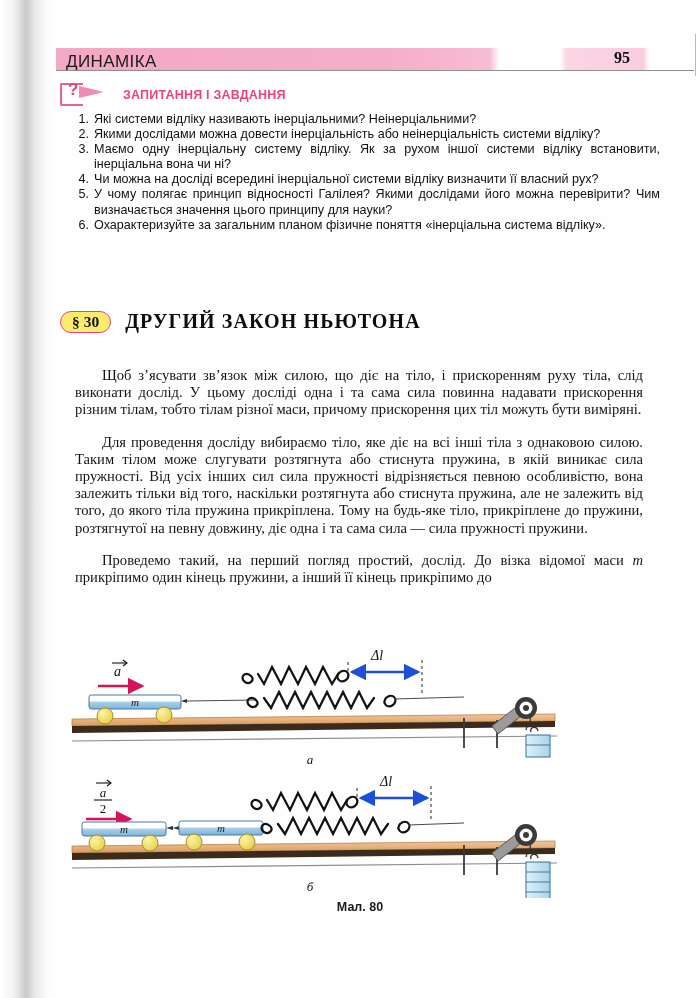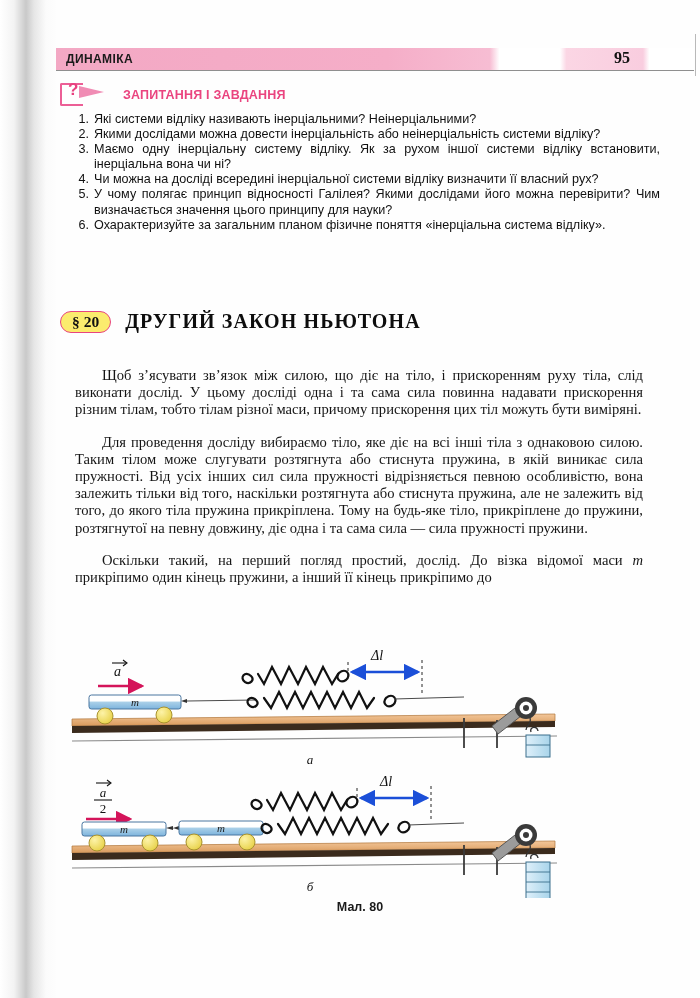--- a/index.html
+++ b/index.html
@@ -28,21 +28,21 @@
   .header{
     position:absolute;left:56px;top:48px;right:6px;height:22px;
   }
   .header .band{
     position:absolute;left:0;top:0;height:22px;width:100%;
     background:linear-gradient(to right,#f3a8c4 0%,#f5aec8 52%,#f7bdd3 68%,#ffffff 69.5%,#ffffff 79%,#fbd6e4 80%,#f9cddf 92%,#ffffff 93%,#ffffff 100%);
   }
   .header .chaptitle{
     position:absolute;left:10px;top:4px;
     font-family:"Liberation Sans", sans-serif;
-    font-weight:bold;font-size:12px;letter-spacing:.4px;color:#1a1a1a;
+    font-weight:normal;font-size:17px;letter-spacing:.4px;color:#1a1a1a;
   }
   .header .pageno{
     position:absolute;right:64px;top:1px;
     font-family:Liberation Serif, serif;
     font-weight:bold;font-size:16px;color:#111;text-align:right;
   }
   .header .rule{
     position:absolute;left:0;top:22px;width:100%;height:1px;background:#8f8f8f;
   }
   .rightedge{
@@ -150,28 +150,28 @@
       <span class="qnum">5.</span>
       <span class="qtext">У чому полягає принцип відносності Галілея? Якими дослідами його можна перевірити? Чим визначається значення цього принципу для науки?</span>
     </div>
     <div class="qitem">
       <span class="qnum">6.</span>
       <span class="qtext">Охарактеризуйте за загальним планом фізичне поняття «інерціальна система відліку».</span>
     </div>
   </div>
 
   <div class="sect">
-    <span class="sbadge">§ 20</span>
+    <span class="sbadge">§ 30</span>
     <span class="stitle">ДРУГИЙ ЗАКОН НЬЮТОНА</span>
   </div>
 
   <div class="body">
     <p>Щоб з’ясувати зв’язок між силою, що діє на тіло, і прискоренням руху тіла, слід виконати дослід. У цьому досліді одна і та сама сила повинна надавати прискорення різним тілам, тобто тілам різної маси, причому прискорення цих тіл можуть бути виміряні.</p>
     <p>Для проведення досліду вибираємо тіло, яке діє на всі інші тіла з однаковою силою. Таким тілом може слугувати розтягнута або стиснута пружина, в якій виникає сила пружності. Від усіх інших сил сила пружності відрізняється певною особливістю, вона залежить тільки від того, наскільки розтягнута або стиснута пружина, але не залежить від того, до якого тіла пружина прикріплена. Тому на будь-яке тіло, прикріплене до пружини, розтягнутої на певну довжину, діє одна і та сама сила — сила пружності пружини.</p>
-    <p><span>Оскільки такий, на перший погляд простий, дослід. До візка відомої маси </span><span class="it">m</span><span> прикріпимо один кінець пружини, а інший її кінець прикріпимо до</span></p>
+    <p><span>Проведемо такий, на перший погляд простий, дослід. До візка відомої маси </span><span class="it">m</span><span> прикріпимо один кінець пружини, а інший її кінець прикріпимо до</span></p>
   </div>
 
   <div class="figure">
     <svg width="600" height="250" viewBox="0 0 600 250">
       <defs>
         <linearGradient id="cartgrad" x1="0" y1="0" x2="0" y2="1">
           <stop offset="0%" stop-color="#ffffff"></stop>
           <stop offset="42%" stop-color="#ffffff"></stop>
           <stop offset="52%" stop-color="#a9cfe8"></stop>
           <stop offset="100%" stop-color="#7db4dd"></stop>

